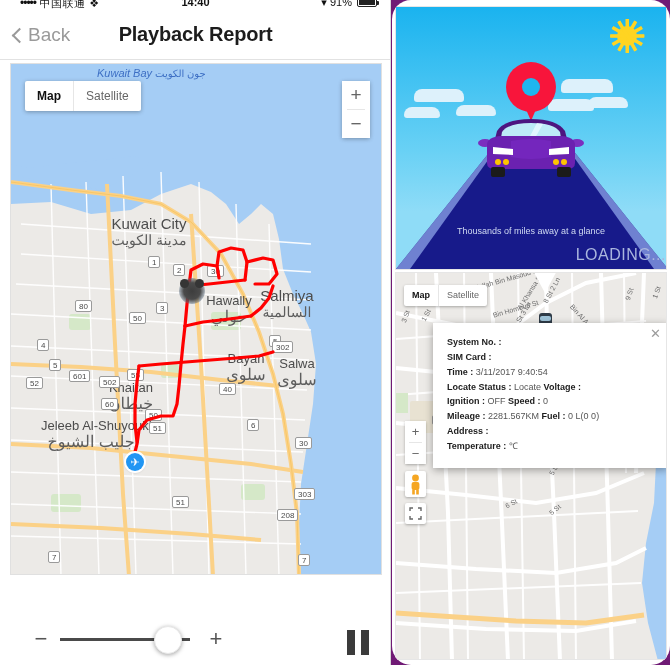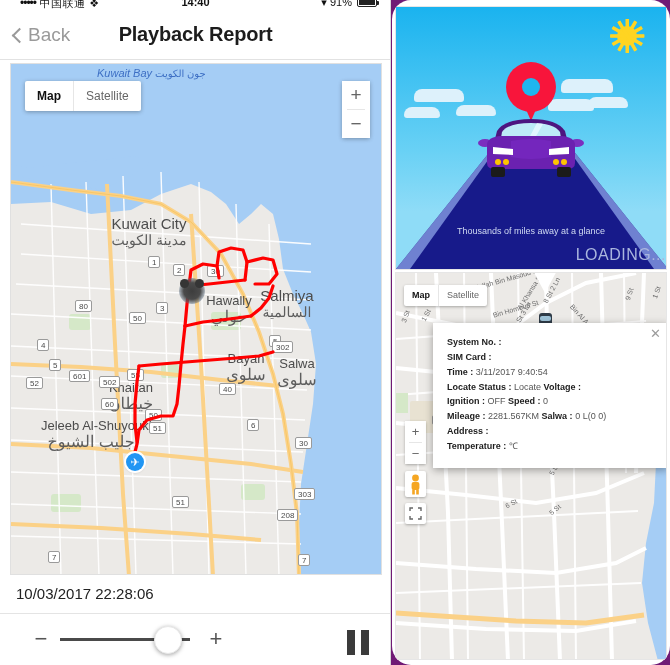--- a/index.html
+++ b/index.html
@@ -271,23 +271,20 @@
         <div>Satellite</div>
       </div>
 
       <div id="zoomctl">
         <button>+</button>
         <div class="divider"></div>
         <button>−</button>
       </div>
     </div>
 
-    <div id="ts-bar">
-      <div id="ts-text">10/03/2017 22:28:06</div>
-    </div>
 
     <div id="ctl-bar">
       <div id="minus-btn">−</div>
       <div id="speed-slider"></div>
       <div id="slider-thumb" style="left: 153.9px;"></div>
       <div id="plus-btn">+</div>
       <div id="pause-btn">
         <span class="b1"></span>
           <span class="b2"></span>
       </div>
@@ -449,20 +446,20 @@
       </div>
 
       <div id="info-popup">
         <div id="info-close">✕</div>
         <div id="info-rows">
             <div><span class="lbl">System No. :</span></div>
             <div><span class="lbl">SIM Card :</span></div>
             <div><span class="lbl">Time :</span> <span class="val">3/11/2017 9:40:54</span></div>
             <div><span class="lbl">Locate Status :</span> <span class="val">Locate</span> <span class="lbl">Voltage :</span></div>
             <div><span class="lbl">Ignition :</span> <span class="val">OFF</span> <span class="lbl">Speed :</span> <span class="val">0</span></div>
-            <div><span class="lbl">Mileage :</span> <span class="val">2281.567KM</span> <span class="lbl">Salwa :</span> <span class="val">0 L(0 0)</span></div>
+            <div><span class="lbl">Mileage :</span> <span class="val">2281.567KM</span> <span class="lbl">Fuel :</span> <span class="val">0 L(0 0)</span></div>
             <div><span class="lbl">Address :</span></div>
             <div><span class="lbl">Temperature :</span> <span class="val">℃</span></div>
           </div>
       </div>
     </div>
   </div>
 </div>
 
 </body></html>

